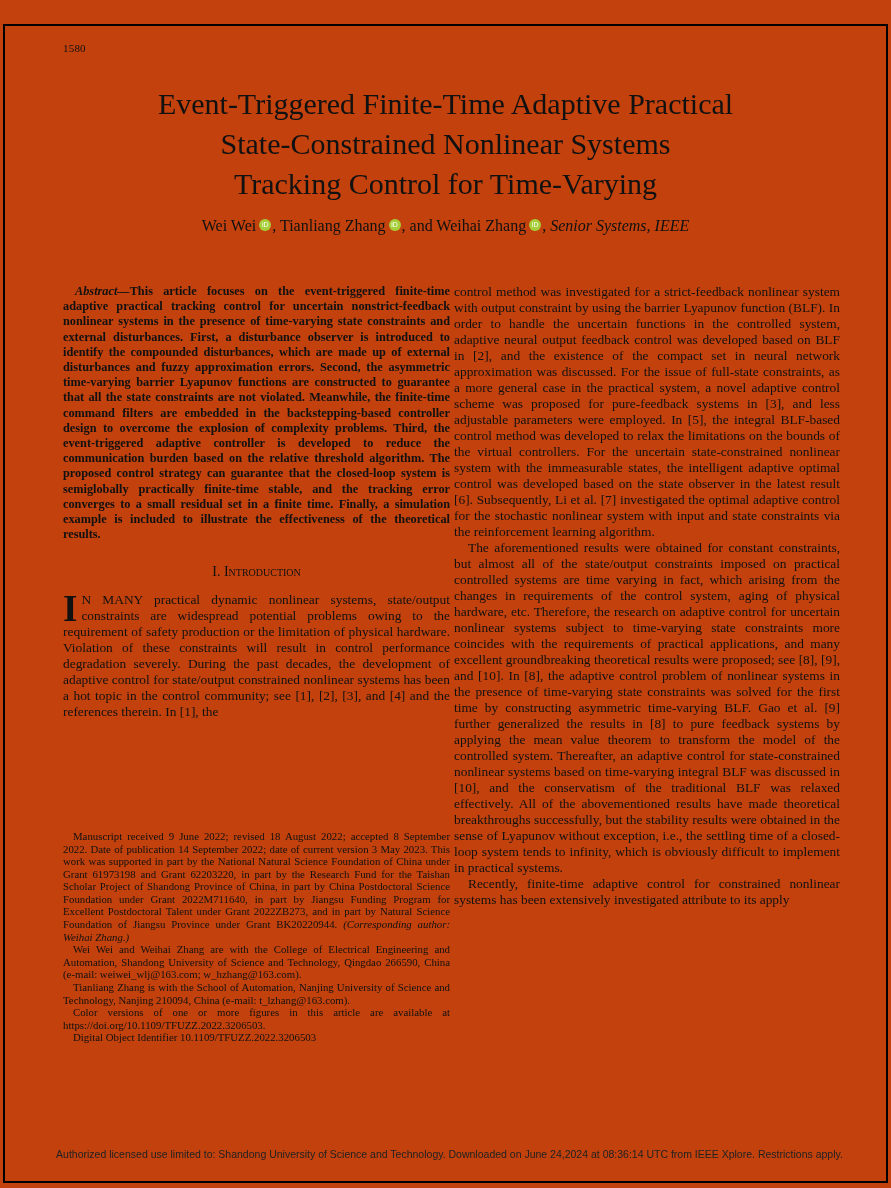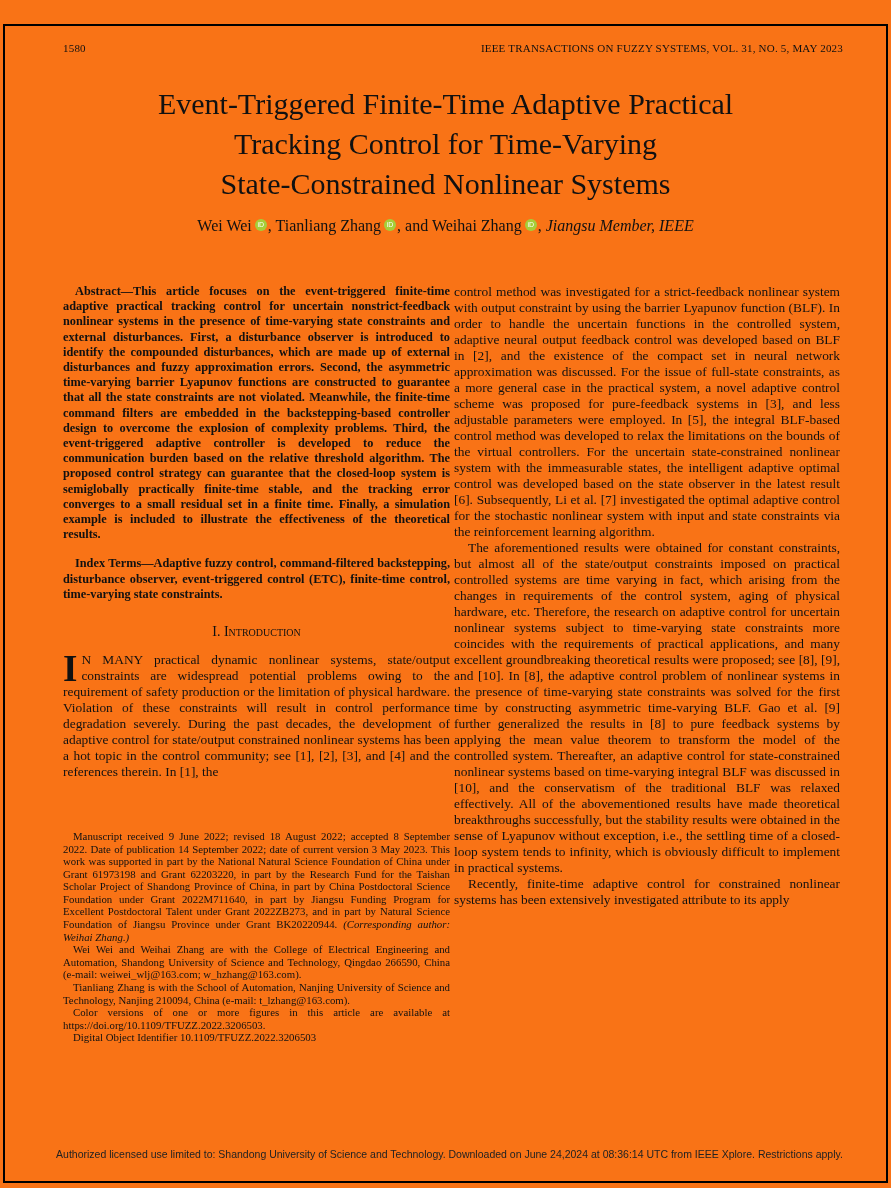--- a/index.html
+++ b/index.html
@@ -4,21 +4,21 @@
 <style>
   html, body {
     margin: 0;
     padding: 0;
     background: #ffffff;
   }
   .page {
     position: relative;
     width: 891px;
     height: 1188px;
-    background: #f97316;
+    background: #c2410c;
     font-family: "Liberation Serif", serif;
     color: #111111;
     overflow: hidden;
   }
   .frame {
     position: absolute;
     left: 3px;
     right: 3px;
     top: 24px;
     bottom: 5px;
@@ -99,21 +99,21 @@
     width: 386px;
   }
   p { margin: 0; }
   .abstract, .index-terms {
     font-weight: bold;
     font-size: 12.3px;
     line-height: 15.2px;
     text-indent: 12px;
   }
   .index-terms { margin-top: 14px; }
-  .lead-label { }
+  .lead-label { font-style: italic; }
   .section-heading {
     margin: 22px 0 12px 0;
     text-align: center;
     font-weight: normal;
     font-size: 14px;
   }
   .section-heading .sc { font-variant: small-caps; }
   .body-text {
     font-size: 13.4px;
     line-height: 16px;
@@ -159,39 +159,37 @@
   }
 </style>
 </head>
 <body>
 
 <div class="page">
   <div class="frame"></div>
 
   <header class="running-head">
     <span>1580</span>
-    <span>IEEE TRANSACTIONS ON FUZZY SYSTEMS, VOL. 31, NO. 5, MAY 2023</span>
   </header>
 
   <h1 class="title">
     <span style="display:block">Event-Triggered Finite-Time Adaptive Practical</span>
+    <span style="display:block">State-Constrained Nonlinear Systems</span>
     <span style="display:block">Tracking Control for Time-Varying</span>
-    <span style="display:block">State-Constrained Nonlinear Systems</span>
   </h1>
 
   <div class="authors">
-    <span>Wei Wei</span><span class="orcid"></span><span>, </span><span>Tianliang Zhang</span><span class="orcid"></span><span>, and </span><span>Weihai Zhang</span><span class="orcid"></span><span>, </span><span class="membership">Jiangsu Member, IEEE</span>
+    <span>Wei Wei</span><span class="orcid"></span><span>, </span><span>Tianliang Zhang</span><span class="orcid"></span><span>, and </span><span>Weihai Zhang</span><span class="orcid"></span><span>, </span><span class="membership">Senior Systems, IEEE</span>
   </div>
 
   <div class="columns">
 
     <div class="col col-left">
       <p class="abstract"><span class="lead-label">Abstract—</span><span>This article focuses on the event-triggered finite-time adaptive practical tracking control for uncertain nonstrict-feedback nonlinear systems in the presence of time-varying state constraints and external disturbances. First, a disturbance observer is introduced to identify the compounded disturbances, which are made up of external disturbances and fuzzy approximation errors. Second, the asymmetric time-varying barrier Lyapunov functions are constructed to guarantee that all the state constraints are not violated. Meanwhile, the finite-time command filters are embedded in the backstepping-based controller design to overcome the explosion of complexity problems. Third, the event-triggered adaptive controller is developed to reduce the communication burden based on the relative threshold algorithm. The proposed control strategy can guarantee that the closed-loop system is semiglobally practically finite-time stable, and the tracking error converges to a small residual set in a finite time. Finally, a simulation example is included to illustrate the effectiveness of the theoretical results.</span></p>
 
-      <p class="index-terms"><span class="lead-label">Index Terms—</span><span>Adaptive fuzzy control, command-filtered backstepping, disturbance observer, event-triggered control (ETC), finite-time control, time-varying state constraints.</span></p>
 
       <h2 class="section-heading"><span>I.</span> <span class="sc">Introduction</span></h2>
 
       <p class="body-text"><span class="dropcap">I</span><span>N MANY</span><span> practical dynamic nonlinear systems, state/output constraints are widespread potential problems owing to the requirement of safety production or the limitation of physical hardware. Violation of these constraints will result in control performance degradation severely. During the past decades, the development of adaptive control for state/output constrained nonlinear systems has been a hot topic in the control community; see [1], [2], [3], and [4] and the references therein. In [1], the</span></p>
 
       <div class="footnotes">
         <p><span>Manuscript received 9 June 2022; revised 18 August 2022; accepted 8 September 2022. Date of publication 14 September 2022; date of current version 3 May 2023. This work was supported in part by the National Natural Science Foundation of China under Grant 61973198 and Grant 62203220, in part by the Research Fund for the Taishan Scholar Project of Shandong Province of China, in part by China Postdoctoral Science Foundation under Grant 2022M711640, in part by Jiangsu Funding Program for Excellent Postdoctoral Talent under Grant 2022ZB273, and in part by Natural Science Foundation of Jiangsu Province under Grant BK20220944. </span><span class="corresponding">(Corresponding author: Weihai Zhang.)</span></p>
         <p>Wei Wei and Weihai Zhang are with the College of Electrical Engineering and Automation, Shandong University of Science and Technology, Qingdao 266590, China (e-mail: weiwei_wlj@163.com; w_hzhang@163.com).</p>
         <p>Tianliang Zhang is with the School of Automation, Nanjing University of Science and Technology, Nanjing 210094, China (e-mail: t_lzhang@163.com).</p>
         <p>Color versions of one or more figures in this article are available at https://doi.org/10.1109/TFUZZ.2022.3206503.</p>

